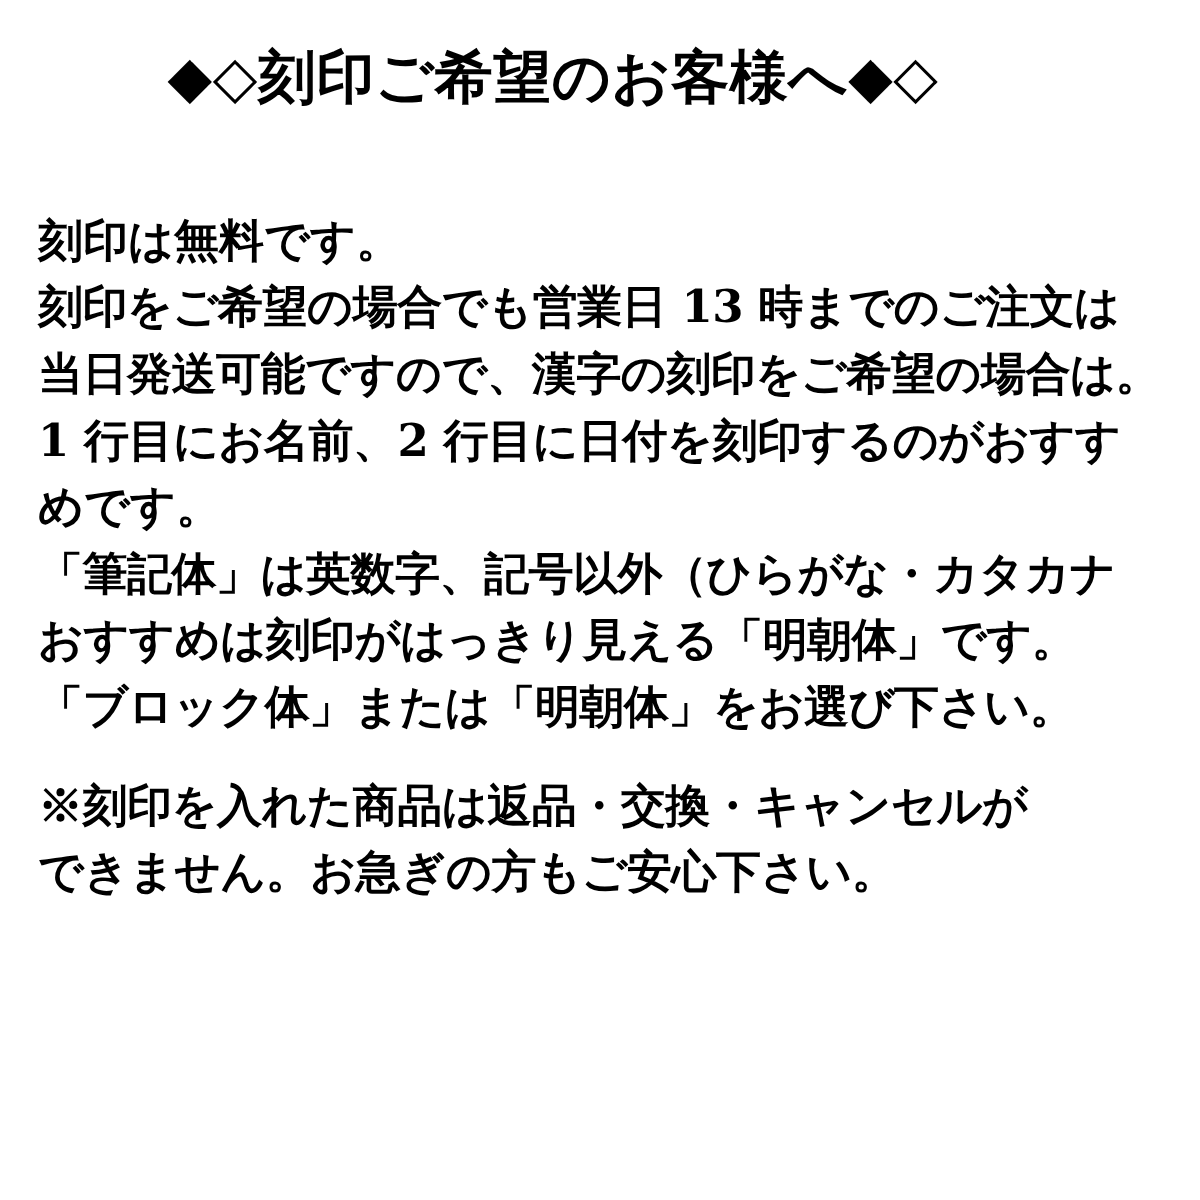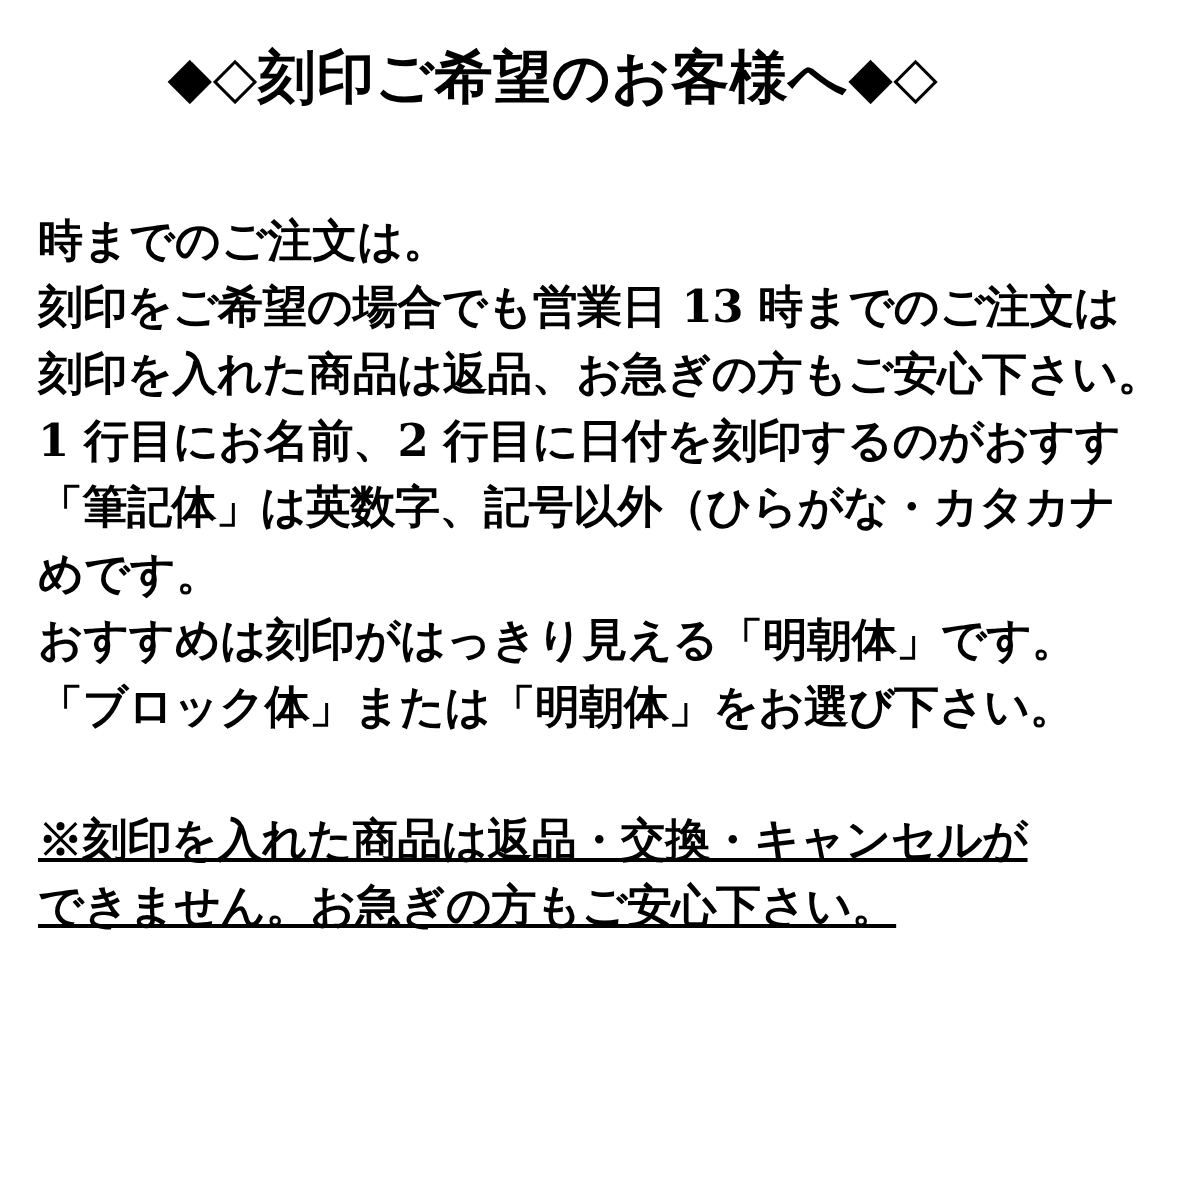--- a/index.html
+++ b/index.html
@@ -32,48 +32,47 @@
   }
   .body-block {
     margin: 0;
     padding: 0 34px 0 38px;
     box-sizing: border-box;
   }
   .block-main {
     margin-top: 98px;
   }
   .block-note {
-    margin-top: 66px;
-    text-decoration: underline;
+    margin-top: 32px;
   }
   .line {
     font-weight: bold;
     font-size: 45px;
     line-height: 1.48;
     letter-spacing: 0px;
     white-space: nowrap;
   }
   .line.tight {
     letter-spacing: -0.5px;
   }
 </style>
 </head>
 <body>
 
 <div class="page">
 
   <h1 class="heading">◆◇刻印ご希望のお客様へ◆◇</h1>
 
   <div class="body-block block-main">
-    <div class="line">時までのご注文は。</div>
+    <div class="line">刻印は無料です。</div>
     <div class="line tight">刻印をご希望の場合でも営業日 13 時までのご注文は</div>
-    <div class="line tight">刻印を入れた商品は返品、お急ぎの方もご安心下さい。</div>
+    <div class="line tight">当日発送可能ですので、漢字の刻印をご希望の場合は。</div>
     <div class="line tight">1 行目にお名前、2 行目に日付を刻印するのがおすす</div>
+    <div class="line">めです。</div>
     <div class="line tight">「筆記体」は英数字、記号以外（ひらがな・カタカナ</div>
-    <div class="line">めです。</div>
     <div class="line tight">おすすめは刻印がはっきり見える「明朝体」です。</div>
     <div class="line tight">「ブロック体」または「明朝体」をお選び下さい。</div>
   </div>
 
   <div class="body-block block-note">
     <div class="line tight">※刻印を入れた商品は返品・交換・キャンセルが</div>
     <div class="line tight">できません。お急ぎの方もご安心下さい。</div>
   </div>
 
 </div>

